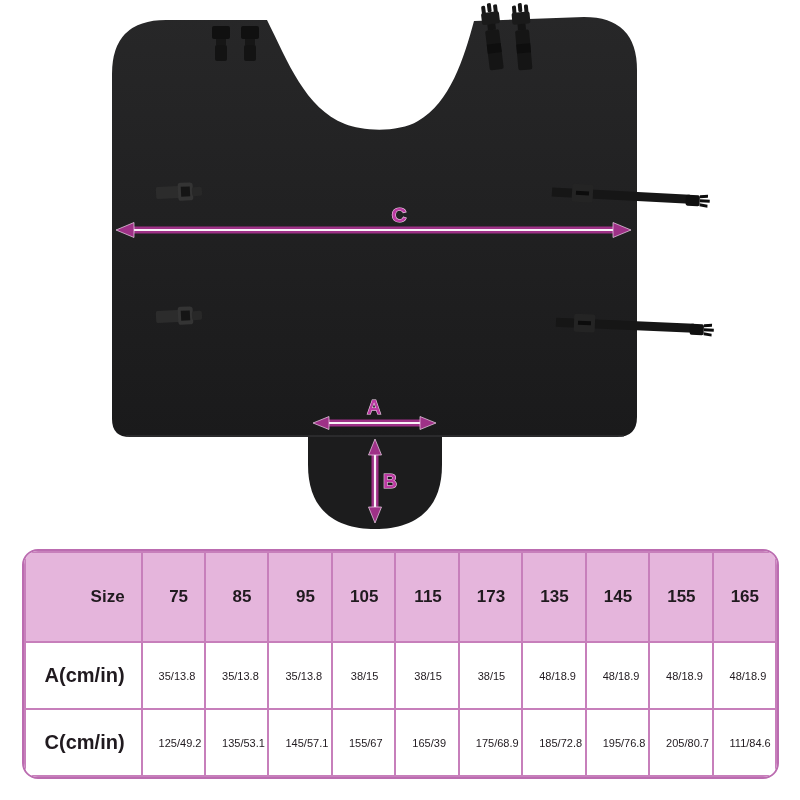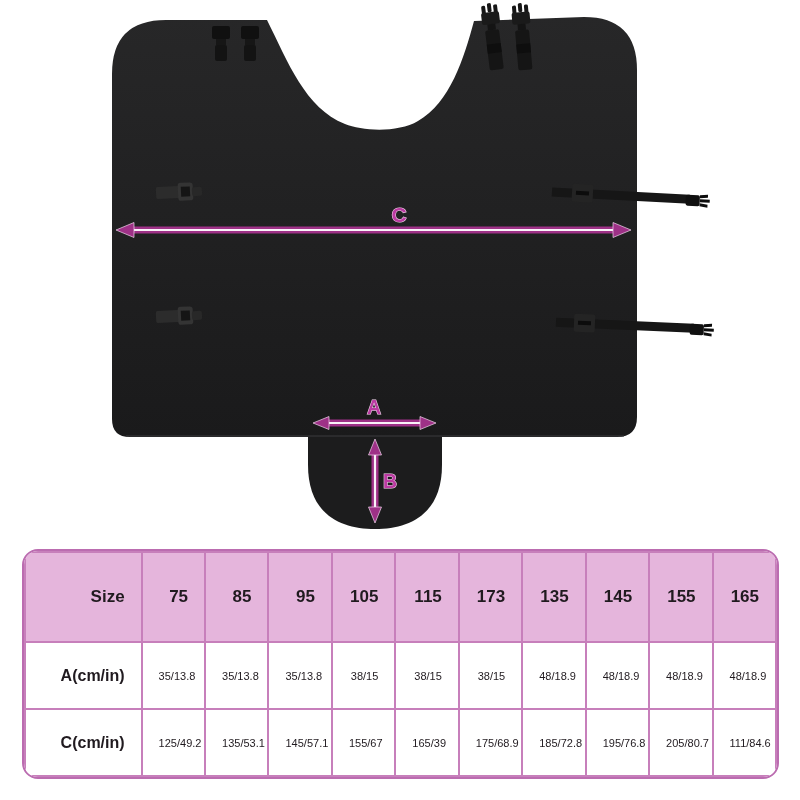--- a/index.html
+++ b/index.html
@@ -21,21 +21,21 @@
     border:2.5px solid var(--tbl-border,#bb6cb0);
     border-radius:16px;overflow:hidden;background:#fff;box-sizing:border-box;
   }
   table{width:100%;height:100%;border-collapse:collapse;table-layout:fixed;}
   th,td{
     border:2px solid var(--tbl-grid,#c77fbb);
     text-align:right;vertical-align:middle;
     color:var(--txt,#201a1f);padding:16px;background:#fff;
   }
   thead th{background:var(--tbl-head,#e5b5dc);font-size:17px;font-weight:bold;height:56px;}
-  tbody th{font-size:16px;font-weight:bold;}
+  tbody th{font-size:20px;font-weight:bold;}
   tbody td{font-size:11px;}
   tbody tr{height:57px;}
 </style>
 </head>
 <body>
 
 <svg class="figure" viewBox="0 0 800 545" width="800" height="545">
   <defs>
     <linearGradient id="fab" x1="0" y1="0" x2="0" y2="1">
       <stop offset="0" stop-color="#272728"></stop>

